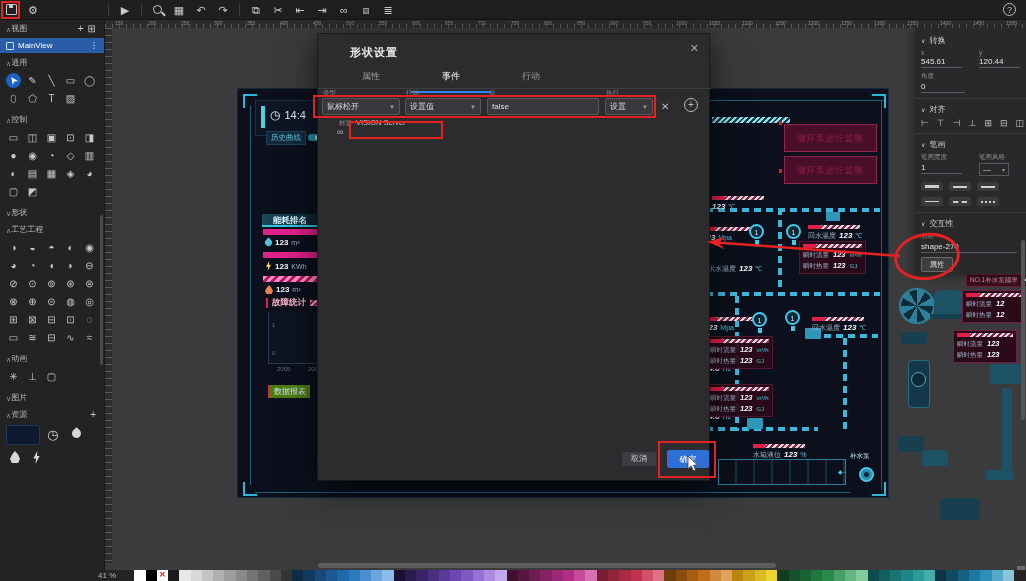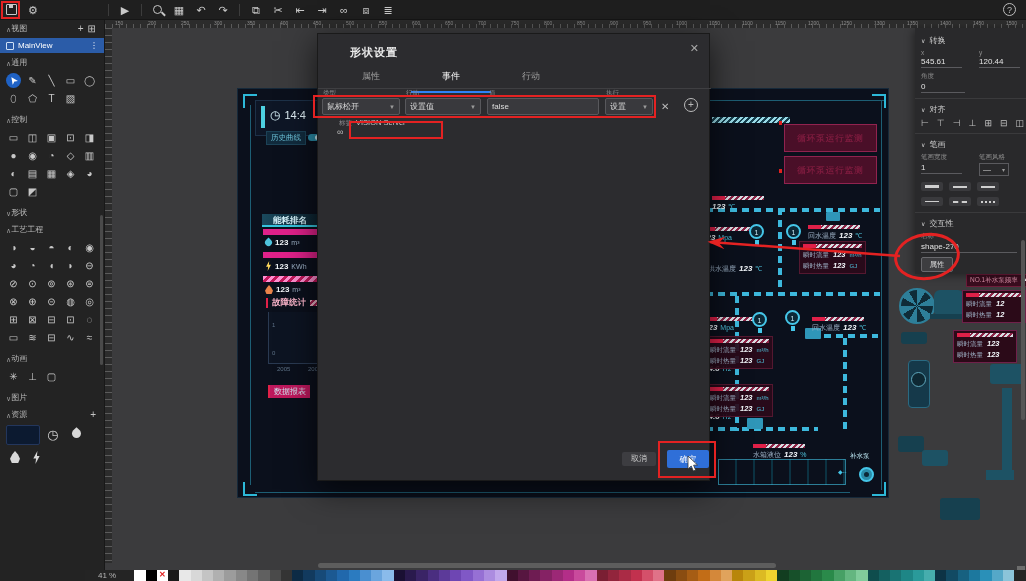--- a/index.html
+++ b/index.html
@@ -70,21 +70,21 @@
   .erow .eu{color:#9fb3c8;font-size:7px}
   .i-drop{width:7px;height:7px;background:#4fc3dd;border-radius:0 50% 50% 50%;transform:rotate(45deg)}
   .i-bolt{width:7px;height:10px;background:#ffd95e;clip-path:polygon(60% 0,15% 58%,45% 58%,38% 100%,85% 38%,55% 38%)}
   .i-fire{width:8px;height:9px;background:#e8834a;clip-path:polygon(50% 0,80% 30%,100% 65%,82% 100%,18% 100%,0 65%,22% 30%)}
   #fault-h{position:absolute;left:266px;top:297px;z-index:4;display:flex;align-items:center;gap:4px}
   #fault-h .rb{width:2px;height:10px;background:#e02048}
   #fault-h .ft{color:#ffb7cd;font-size:8.5px;font-weight:bold}
   #fault-h .fdeco{width:22px;height:6px;background:repeating-linear-gradient(135deg,#e8b4c4 0 2px,#a32050 2px 4px)}
   #fault-chart{position:absolute;left:268px;top:312px;width:54px;height:52px;background:#0d1422;border-left:1px solid #2a3a52;border-bottom:1px solid #2a3a52;z-index:3}
   .ftick{position:absolute;font-size:6px;color:#5d7186;z-index:4}
-  #report-tag{position:absolute;left:268px;top:385px;background:#be185d;border-left:2px solid #e02048;color:#cfe4f0;font-size:8px;padding:1px 4px;z-index:4}
+  #report-tag{position:absolute;left:268px;top:385px;background:#4d7c0f;border-left:2px solid #e02048;color:#cfe4f0;font-size:8px;padding:1px 4px;z-index:4}
   #tooltip{position:absolute;left:270px;top:398px;width:52px;height:78px;background:#2d5f78;border:1px solid #9ec9dc;z-index:3;color:#eaf6fb}
   #tooltip .tv{font-size:7px;text-align:center;margin-top:12px;color:#ffffff}
   #tooltip .tt{font-size:6px;text-align:center;color:#d0e8f2;margin-top:2px}
   #tooltip .tl{font-size:8px;margin:26px 0 0 28px;color:#fff}
   #p2-stripes{position:absolute;left:712px;top:117px;width:78px;height:6px;background:repeating-linear-gradient(135deg,#9adbe8 0 2px,#16404f 2px 4px);z-index:4}
   #pump2{position:absolute;left:716px;top:126px;width:66px;height:46px;background:#0d1626;border:1px solid #1f3a52;z-index:3}
   #pump2 .pt{color:#d8ecf5;font-size:8px;text-align:center;margin-top:5px}
   #pump2 .btns{display:flex;justify-content:center;gap:5px;margin-top:6px}
   .hexbtn{width:20px;height:11px;border:1px solid #3fb9d8;color:#3fb9d8;font-size:7.5px;text-align:center;line-height:10px;clip-path:polygon(20% 0,100% 0,80% 100%,0 100%);background:#11293c}
   .hexbtn.r{clip-path:polygon(0 0,80% 0,100% 100%,20% 100%)}

